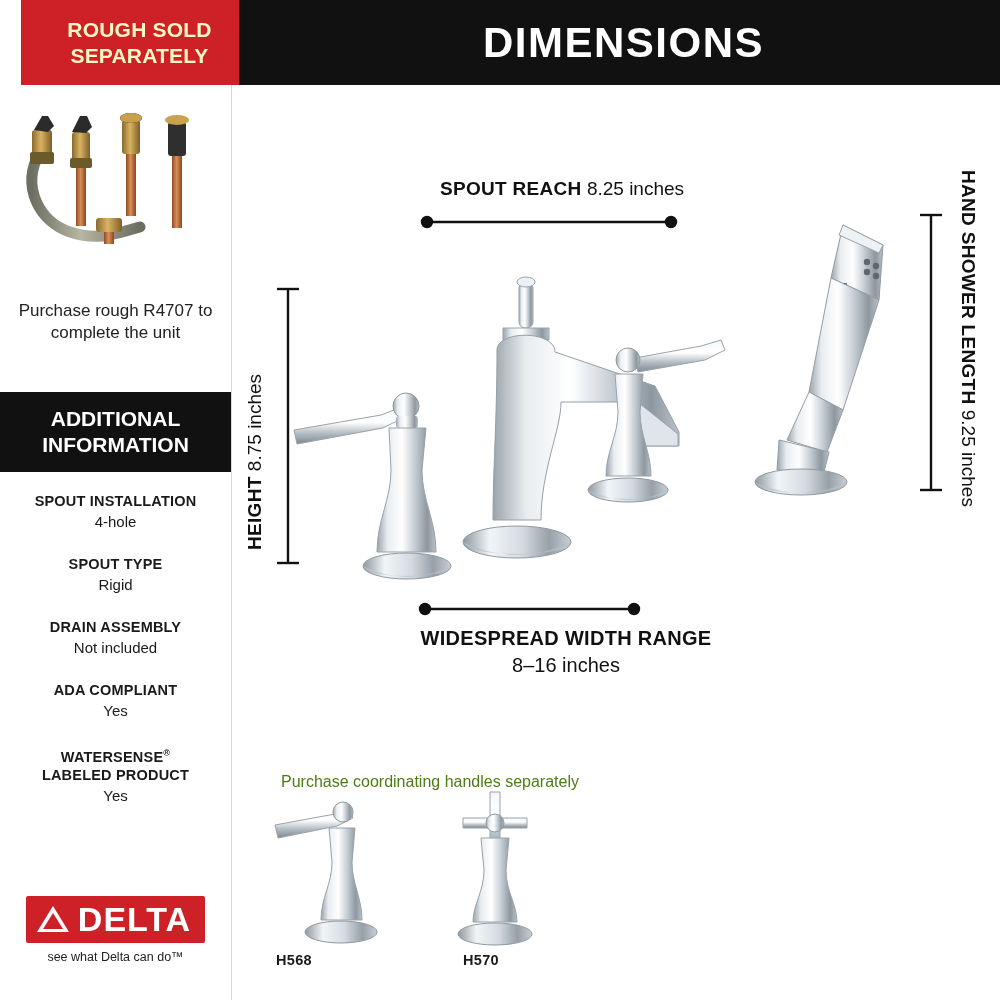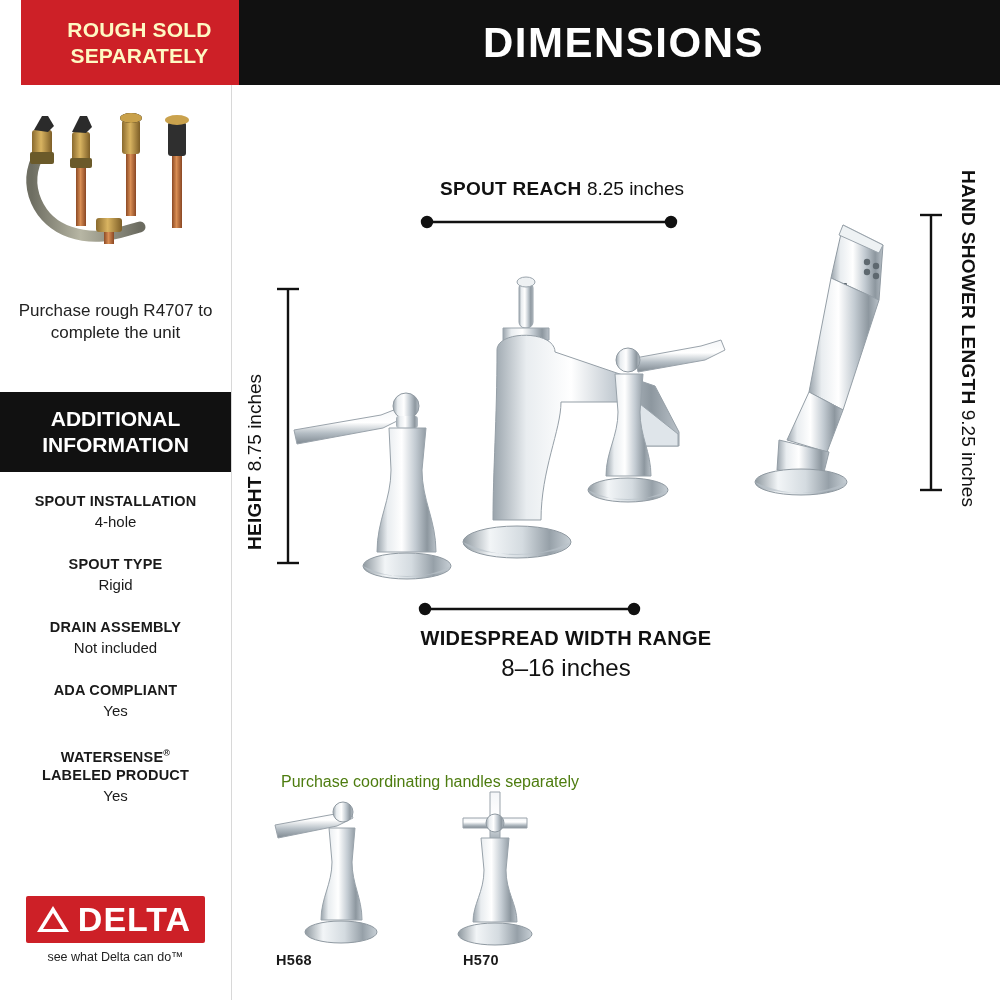--- a/index.html
+++ b/index.html
@@ -179,21 +179,21 @@
     left: 728px; top: 170px;
     transform-origin: left top;
     transform: rotate(90deg) translate(0, -20px);
   }
   .wide-label {
     left: 125px; top: 627px;
     text-align: center;
     width: 420px;
   }
   .wide-label .l1 { font-weight: bold; font-size: 20px; letter-spacing:.3px;}
-  .wide-label .l2 { font-size: 24px; margin-top: 4px; }
+  .wide-label .l2 { font-size: 20px; margin-top: 4px; }
 
   .handles-note {
     position: absolute;
     left: 50px; top: 773px;
     font-size: 16px;
     color: #4d7c0f;
   }
   .handle-code {
     position: absolute;
     font-size: 14.5px;

